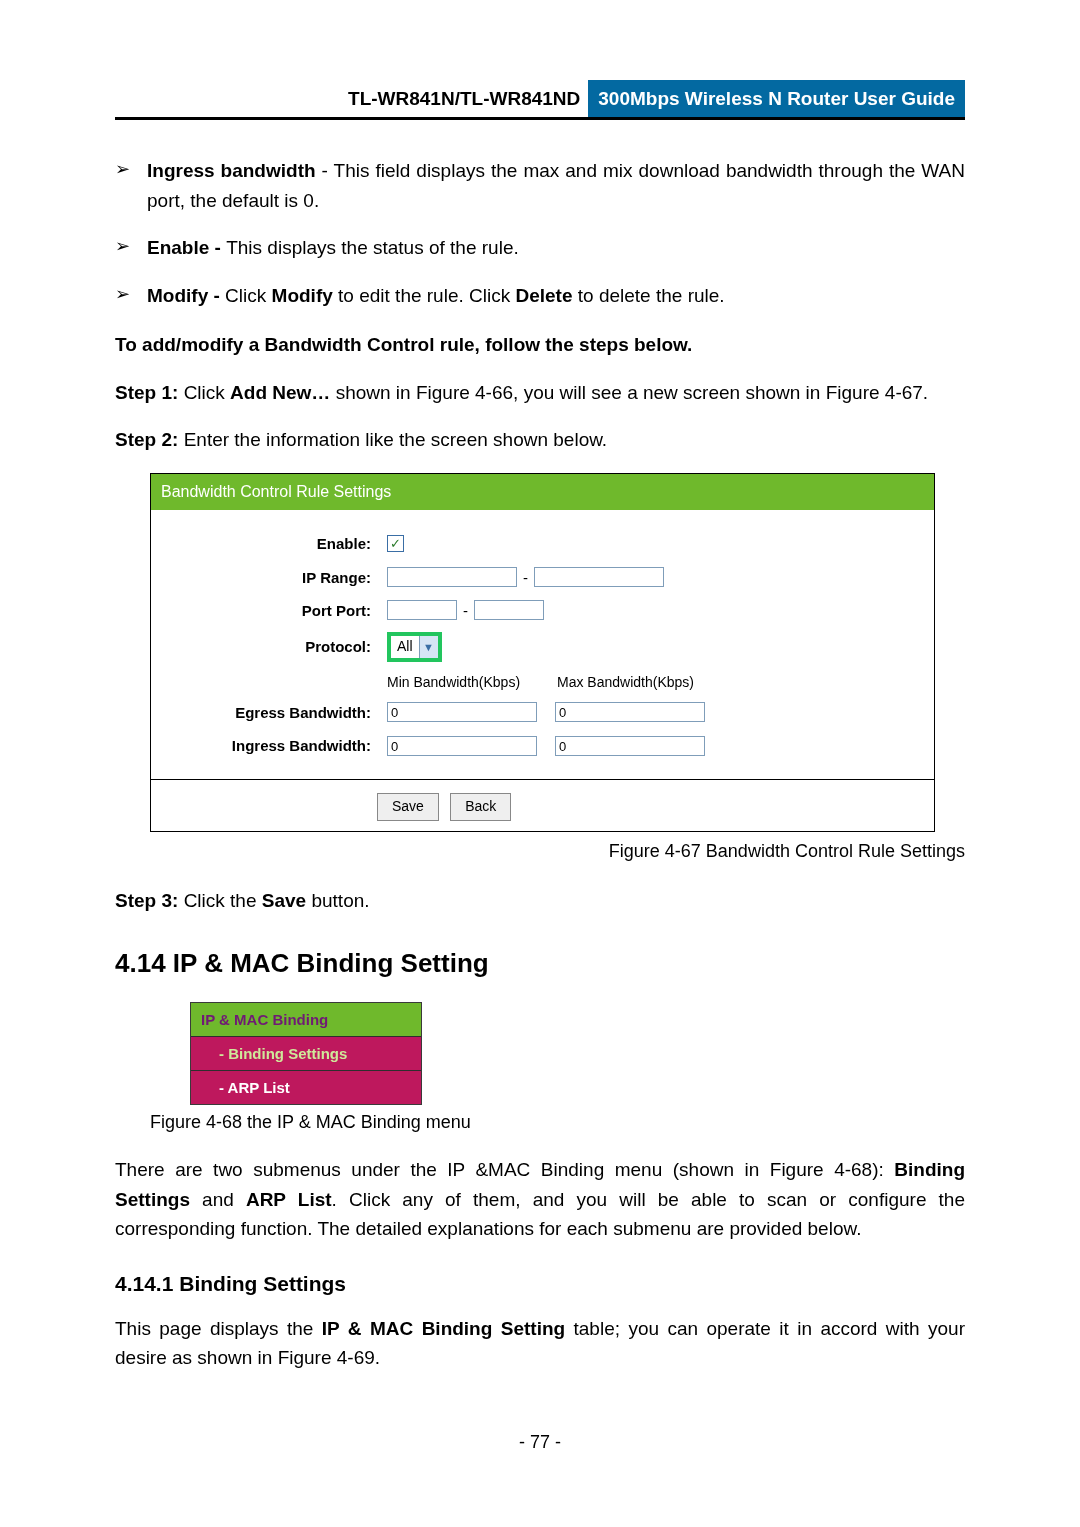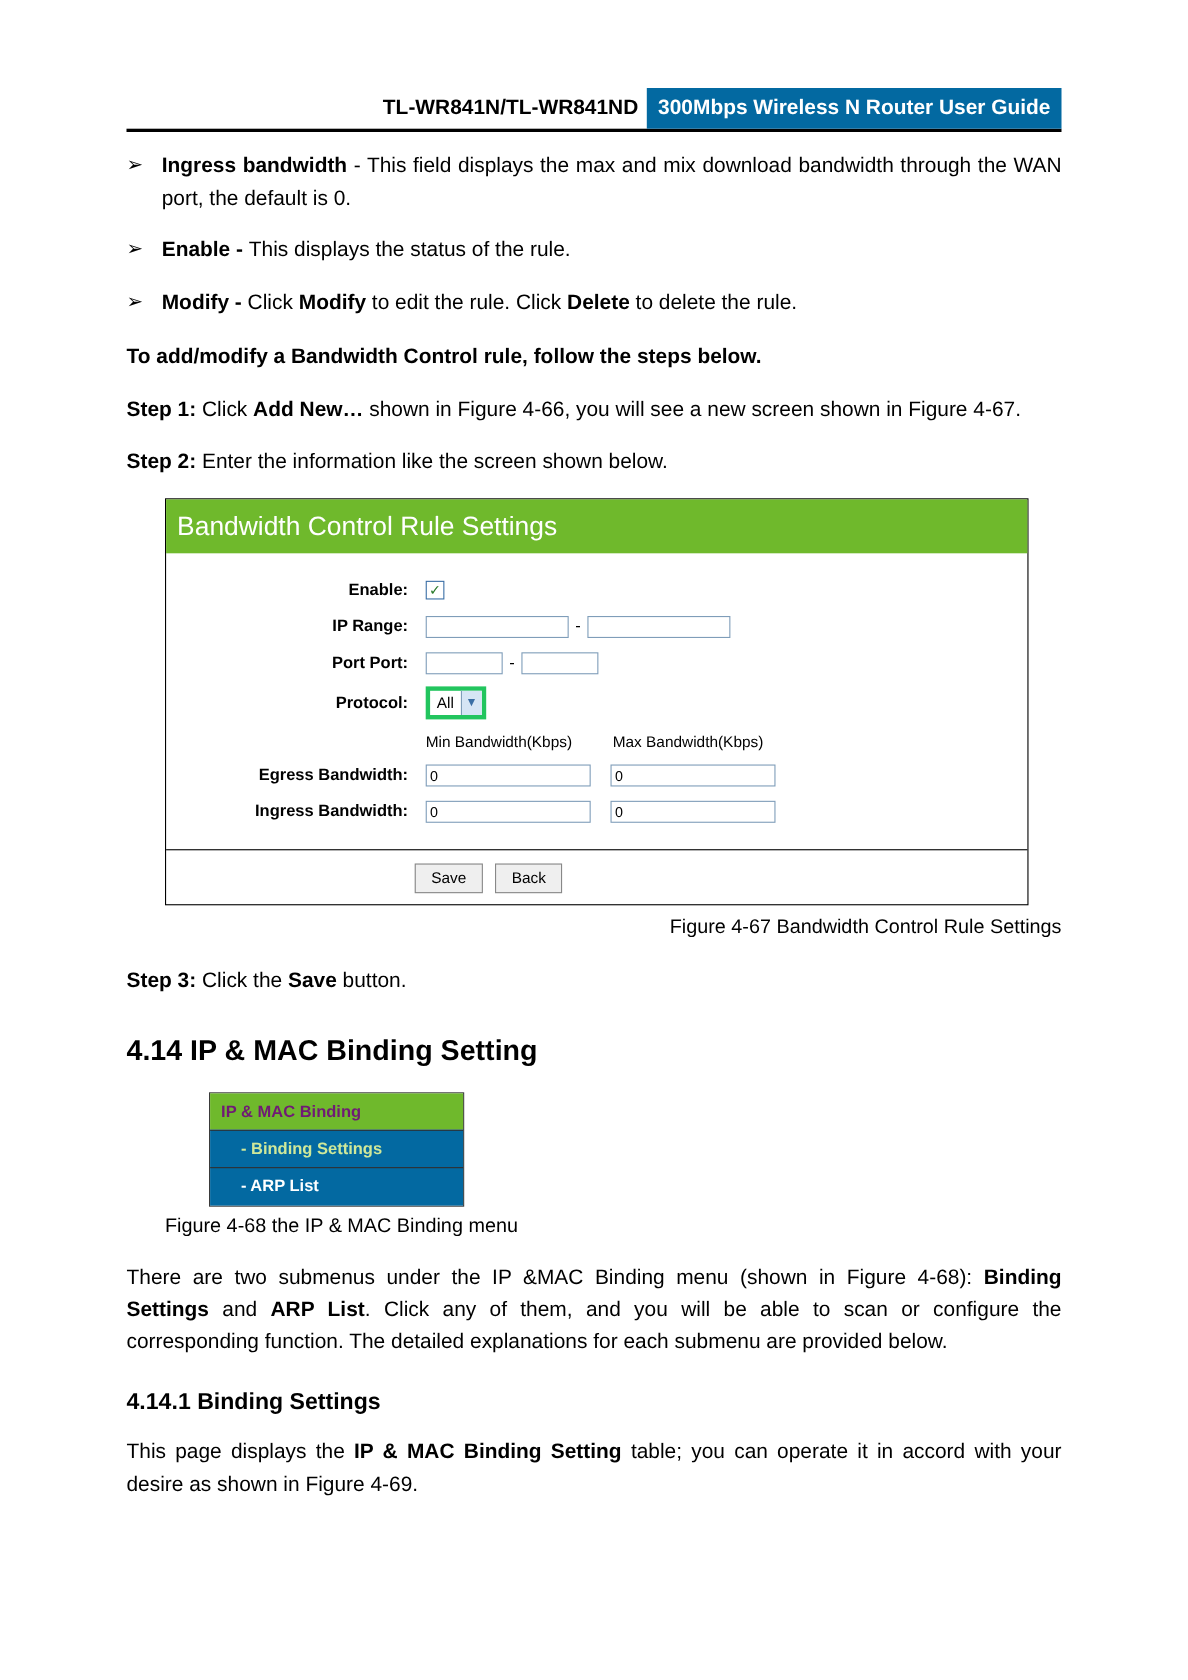--- a/index.html
+++ b/index.html
@@ -10,21 +10,21 @@
     font-family:Arial,Helvetica,sans-serif;
     font-size:19px;
     color:#000;
     line-height:1.55;
     position:relative;
   }
   
   .hdr{
     display:flex;align-items:stretch;
     border-bottom:3px solid #000;
-    margin-bottom:16px;
+    margin-bottom:36px;
   }
   .hdr-left{
     flex:1;text-align:right;font-weight:bold;
     padding:4px 8px 4px 0;font-size:19px;
   }
   .hdr-right{
     background:#0369a1;color:#fff;font-weight:bold;
     padding:4px 10px;font-size:19px;
   }
   .bullets{margin:0 0 20px 0;padding:0;list-style:none;}
@@ -33,21 +33,21 @@
   .b{font-weight:bold;}
   .para{margin:0 0 18px 0;text-align:justify;}
   .step{margin:0 0 18px 0;}
   .step-lbl{font-weight:bold;}
   
   .panel{
     border:1px solid #000;margin:8px 30px 6px 35px;
   }
   .panel-head{
     background:#6fb92c;color:#fff;font-family:Arial;
-    font-size:24px;padding:6px 10px;
+    font-size:16px;padding:6px 10px;
   }
   .panel-body{padding:22px 10px 12px 10px;font-size:15px;}
   .frow{display:flex;align-items:center;margin-bottom:10px;}
   .flabel{width:210px;text-align:right;font-weight:bold;padding-right:16px;font-size:15px;}
   .cbox{
     width:15px;height:15px;border:1px solid #3a6ea5;background:#fff;
     display:inline-flex;align-items:center;justify-content:center;
     color:#2a7a2a;font-size:13px;line-height:1;
   }
   .txt{
@@ -85,21 +85,21 @@
   h3.sub{font-size:21px;font-weight:bold;margin:24px 0 14px 0;}
   
   .menu{
     width:230px;margin:10px 0 4px 75px;border:1px solid #3a3a3a;
     font-size:15px;
   }
   .menu-head{
     background:#6fb92c;color:#701a75;font-weight:bold;padding:5px 10px;
   }
   .menu-item{
-    background:#0369a1;color:#fff;font-weight:bold;padding:5px 18px 5px 28px;
+    background:#be185d;color:#fff;font-weight:bold;padding:5px 18px 5px 28px;
     border-top:1px solid #2e2e2e;
   }
   .menu-item.active{color:#cfe89a;}
   .cap68{font-size:18px;margin:4px 0 18px 35px;}
   .pgno{position:absolute;bottom:70px;left:0;width:100%;text-align:center;font-size:18px;}
 </style>
 </head>
 <body>
 
 <div class="page">
@@ -203,13 +203,14 @@
   <p class="para">
     <span>There are two submenus under the IP &amp;MAC Binding menu (shown in Figure 4-68): </span><span class="b">Binding Settings</span><span> and </span><span class="b">ARP List</span><span>. Click any of them, and you will be able to scan or configure the corresponding function. The detailed explanations for each submenu are provided below.</span>
   </p>
 
   <h3 class="sub">4.14.1 Binding Settings</h3>
 
   <p class="para">
     <span>This page displays the </span><span class="b">IP &amp; MAC Binding Setting</span><span> table; you can operate it in accord with your desire as shown in Figure 4-69.</span>
   </p>
 
+  <div class="pgno">- 77 -</div>
 </div>
 
 </body></html>

